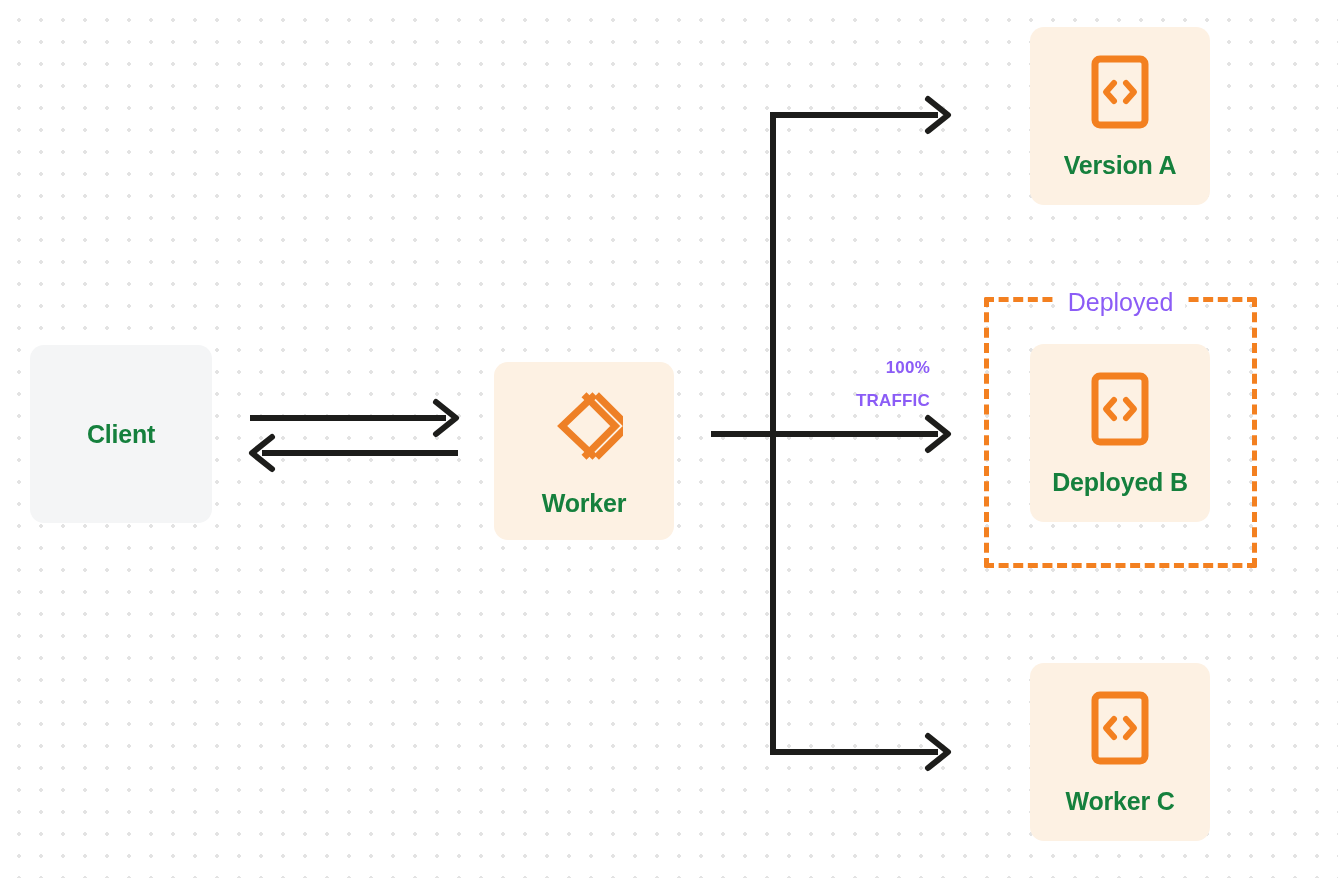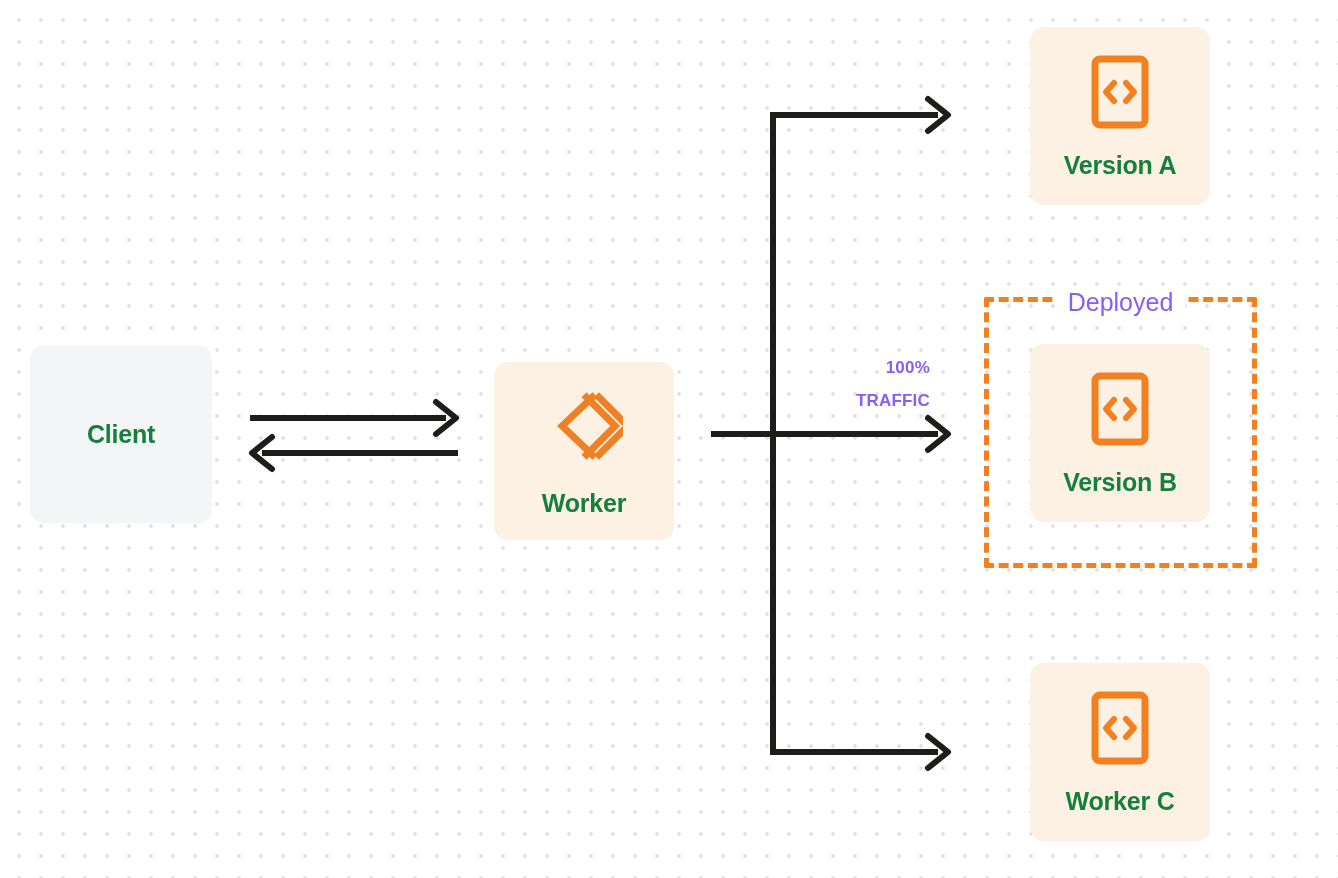--- a/index.html
+++ b/index.html
@@ -198,21 +198,21 @@
   </div>
 
   <div class="node version-node" id="version-b-node">
     <span class="icon-wrap">
       <svg width="58" height="74" viewBox="0 0 58 74" xmlns="http://www.w3.org/2000/svg">
         <rect x="4" y="4" width="50" height="66" rx="5" ry="5" fill="none" stroke="#f38020" stroke-width="7"></rect>
         <polyline points="23,28 15,37 23,46" fill="none" stroke="#f38020" stroke-width="6" stroke-linecap="round" stroke-linejoin="round"></polyline>
         <polyline points="35,28 43,37 35,46" fill="none" stroke="#f38020" stroke-width="6" stroke-linecap="round" stroke-linejoin="round"></polyline>
       </svg>
     </span>
-    <span class="node-label">Version B</span>
+    <span class="node-label">Deployed B</span>
   </div>
 
   <div class="node version-node" id="version-c-node">
     <span class="icon-wrap">
       <svg width="58" height="74" viewBox="0 0 58 74" xmlns="http://www.w3.org/2000/svg">
         <rect x="4" y="4" width="50" height="66" rx="5" ry="5" fill="none" stroke="#f38020" stroke-width="7"></rect>
         <polyline points="23,28 15,37 23,46" fill="none" stroke="#f38020" stroke-width="6" stroke-linecap="round" stroke-linejoin="round"></polyline>
         <polyline points="35,28 43,37 35,46" fill="none" stroke="#f38020" stroke-width="6" stroke-linecap="round" stroke-linejoin="round"></polyline>
       </svg>
     </span>

